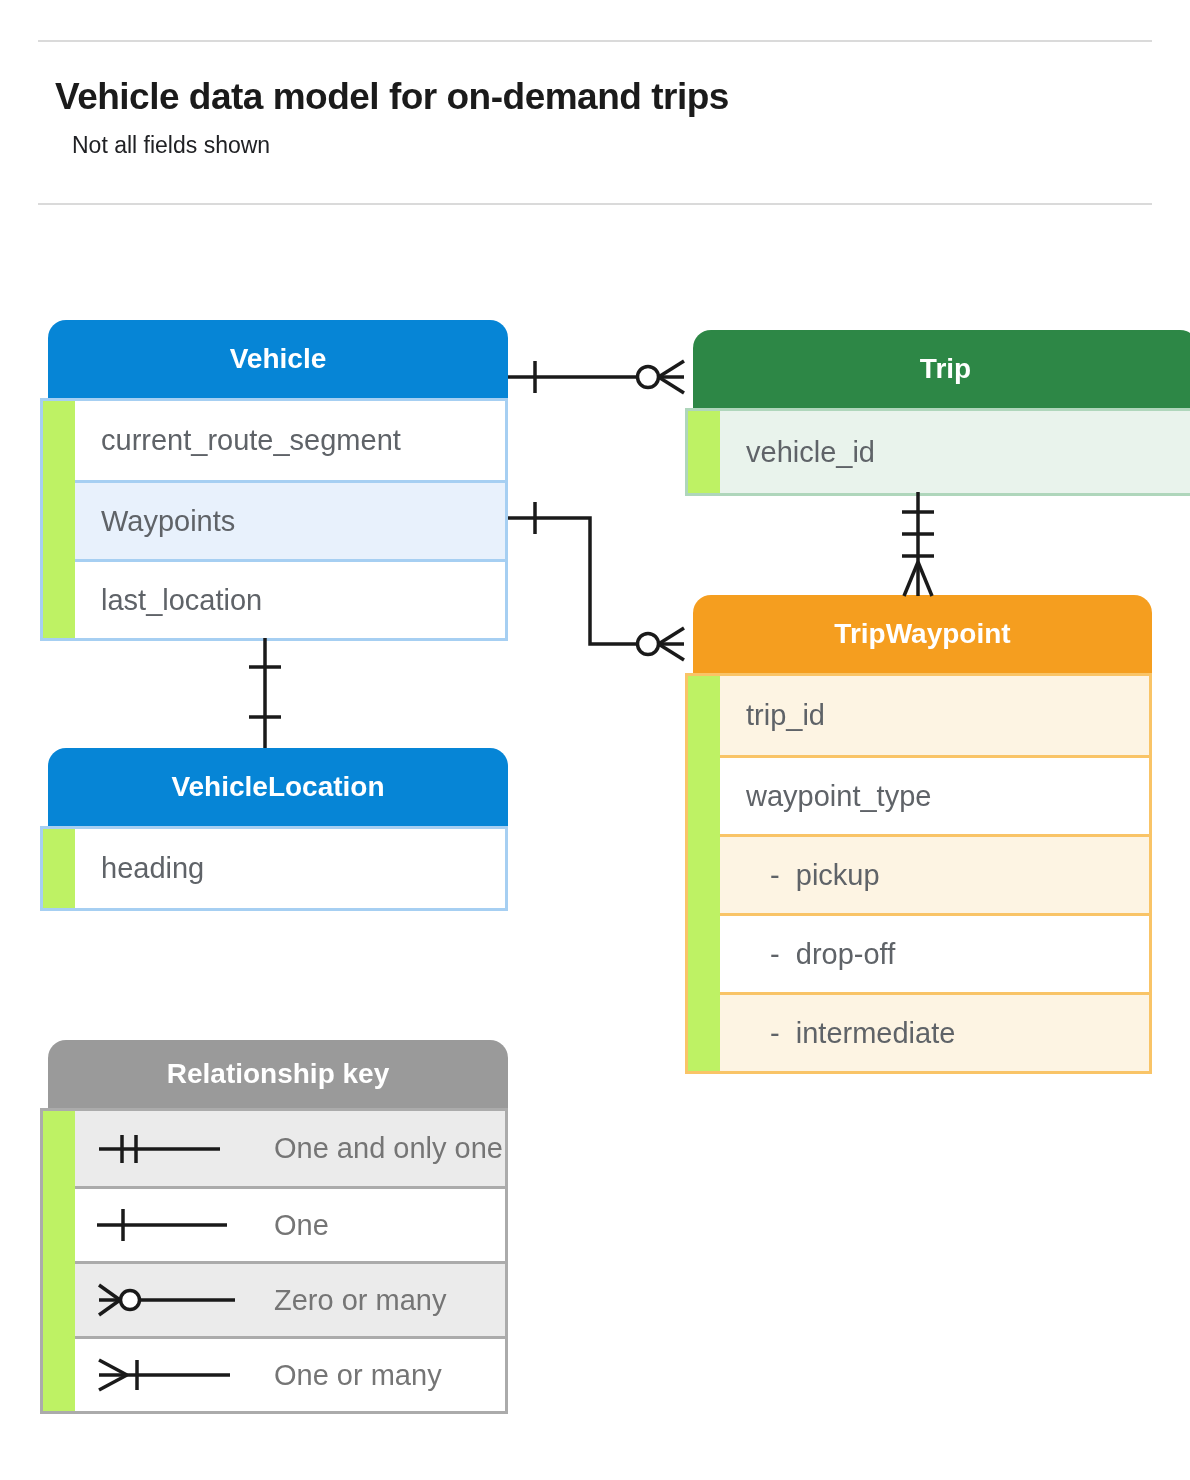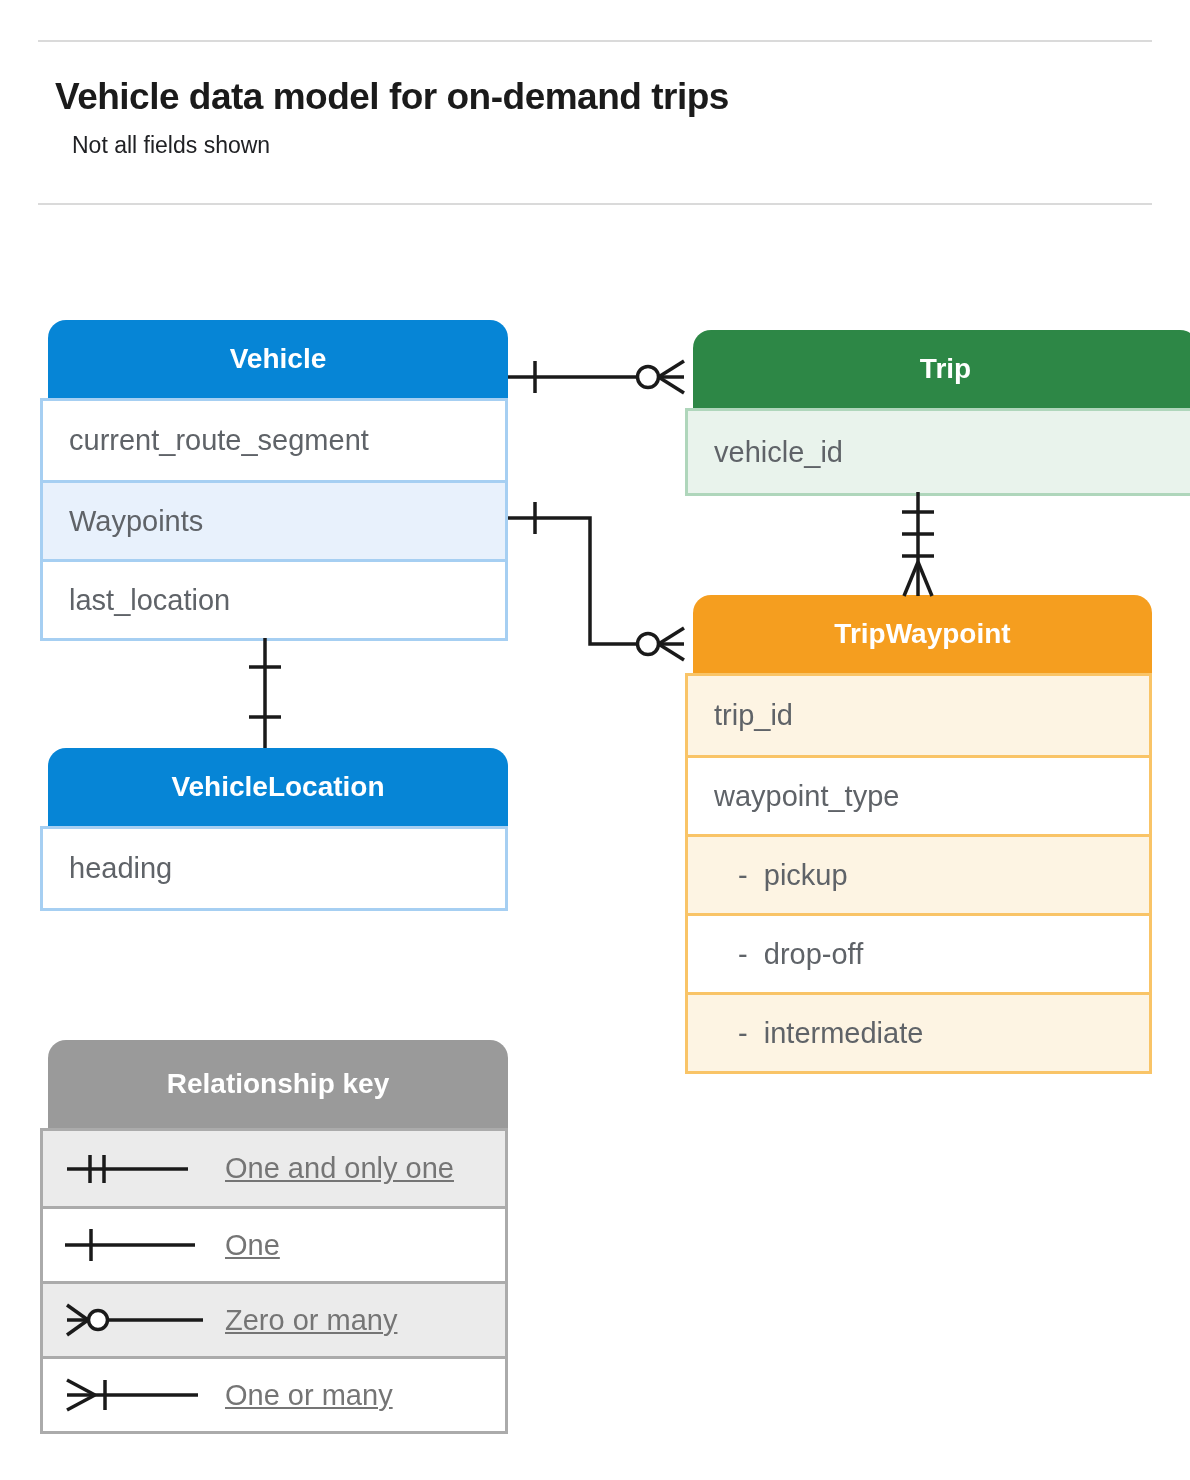--- a/index.html
+++ b/index.html
@@ -23,34 +23,34 @@
     color:#1b1b1b; letter-spacing:-0.5px;
   }
   .page-subtitle{position:absolute; left:72px; top:132px; font-size:23px; color:#202124;}
   .entity{position:absolute;}
   .entity-header{
     height:78px; border-radius:18px 18px 0 0; display:flex; align-items:center;
     justify-content:center; color:#ffffff; font-weight:700; font-size:28px;
     background:var(--hdr);
     margin-left:8px;
   }
-  .entity-body{background:#e5e5e5; border:3px solid var(--bc);}
+  .entity-body{background:#bef264; border:3px solid var(--bc);padding-left:32px;}
   .entity-row{
     height:79px; display:flex; align-items:center; padding-left:26px;
     font-size:29px; color:var(--row-text); border-top:3px solid var(--bc);
     background:#ffffff; white-space:pre;
   }
   .entity-row:first-child{border-top:none;}
   .entity-row.shaded{background:var(--shade);}
   .entity-row.indent{padding-left:50px;align-items:center;}
   .entity-row.tall{height:82px;}
   
-  .legend .entity-header{height:88px;}
+  .legend .entity-header{height:68px;}
   .legend .entity-row{height:75px; padding-left:20px;}
-  .legend .row-label{margin-left:12px; font-size:29px; color:var(--legend-text); white-space:pre;text-decoration:underline;}
+  .legend .row-label{margin-left:29px; font-size:29px; color:var(--legend-text); white-space:pre;}
   .sym{flex:none; width:150px; height:44px; display:block;}
   .sym line, .sym polyline{stroke:var(--connector); stroke-width:3.5; fill:none; stroke-linecap:butt;}
   .sym circle{stroke:var(--connector); stroke-width:3.5; fill:#ffffff;}
   
   .connectors{
     position:absolute; left:0; top:0; width:1190px; height:1480px;
     pointer-events:none; z-index:5;
   }
   .connectors line, .connectors polyline{stroke:var(--connector); stroke-width:3.5; fill:none;}
   .connectors circle{stroke:var(--connector); stroke-width:3.5; fill:#ffffff;}

